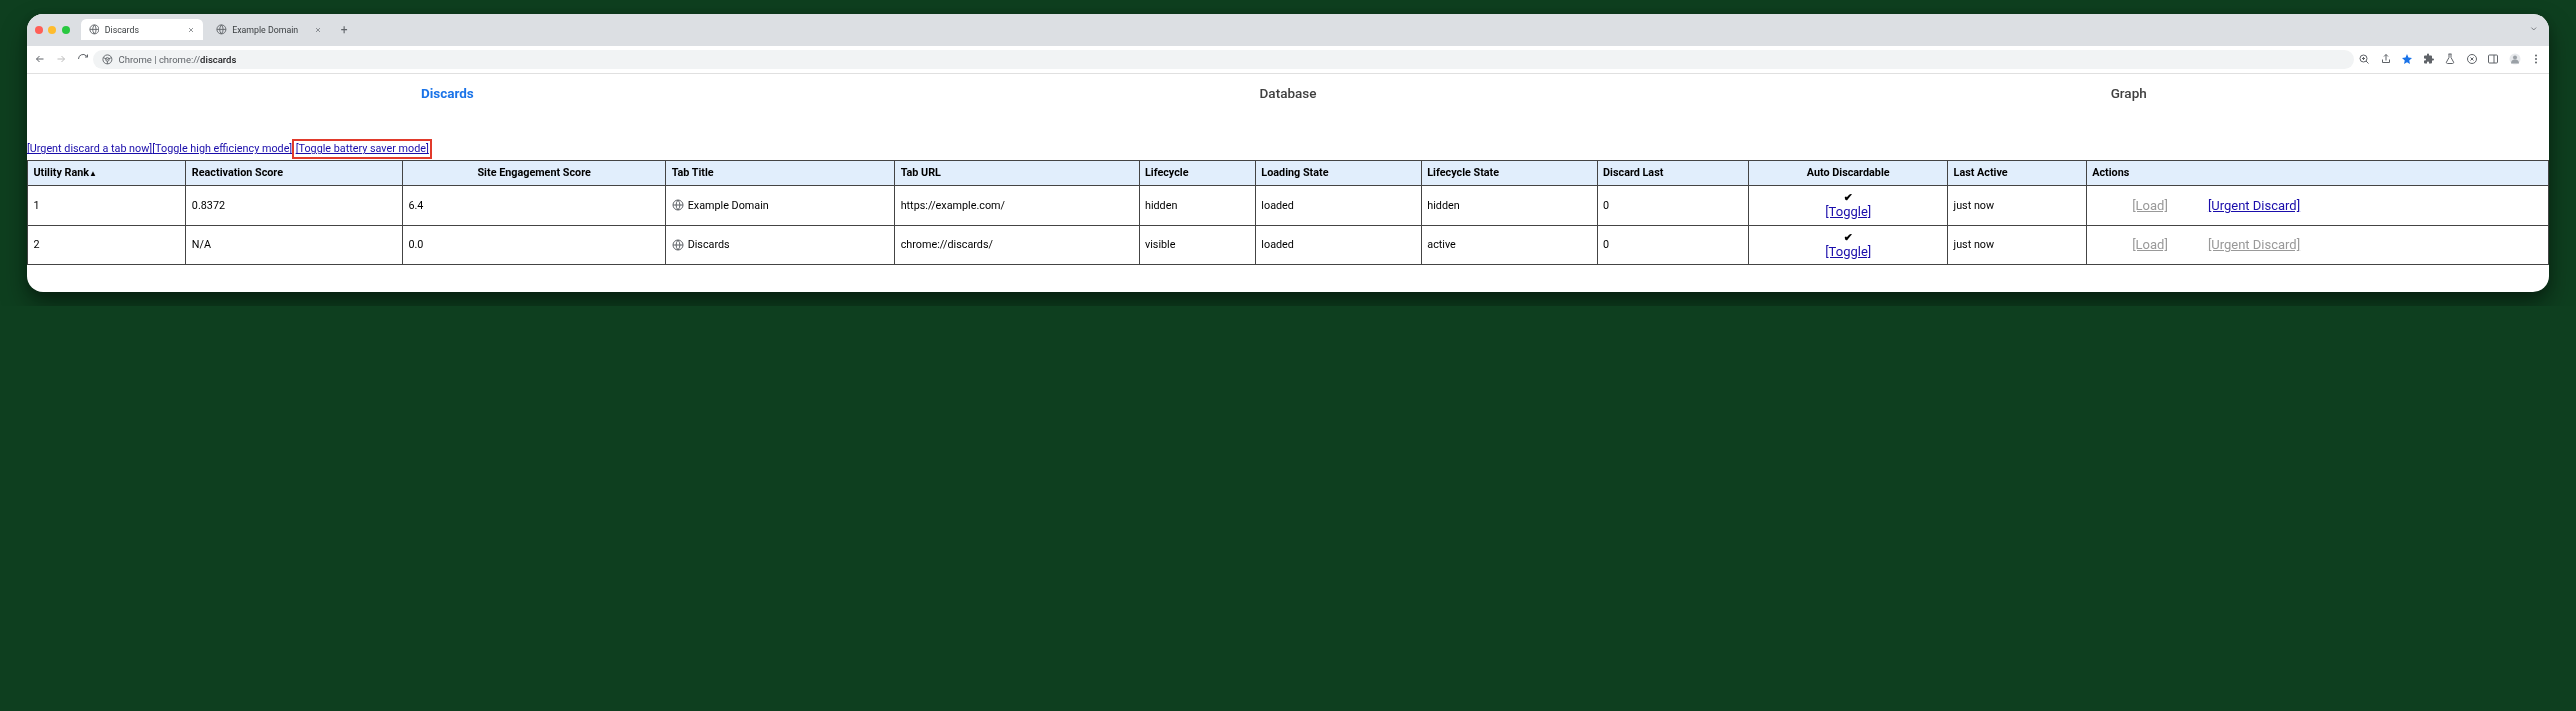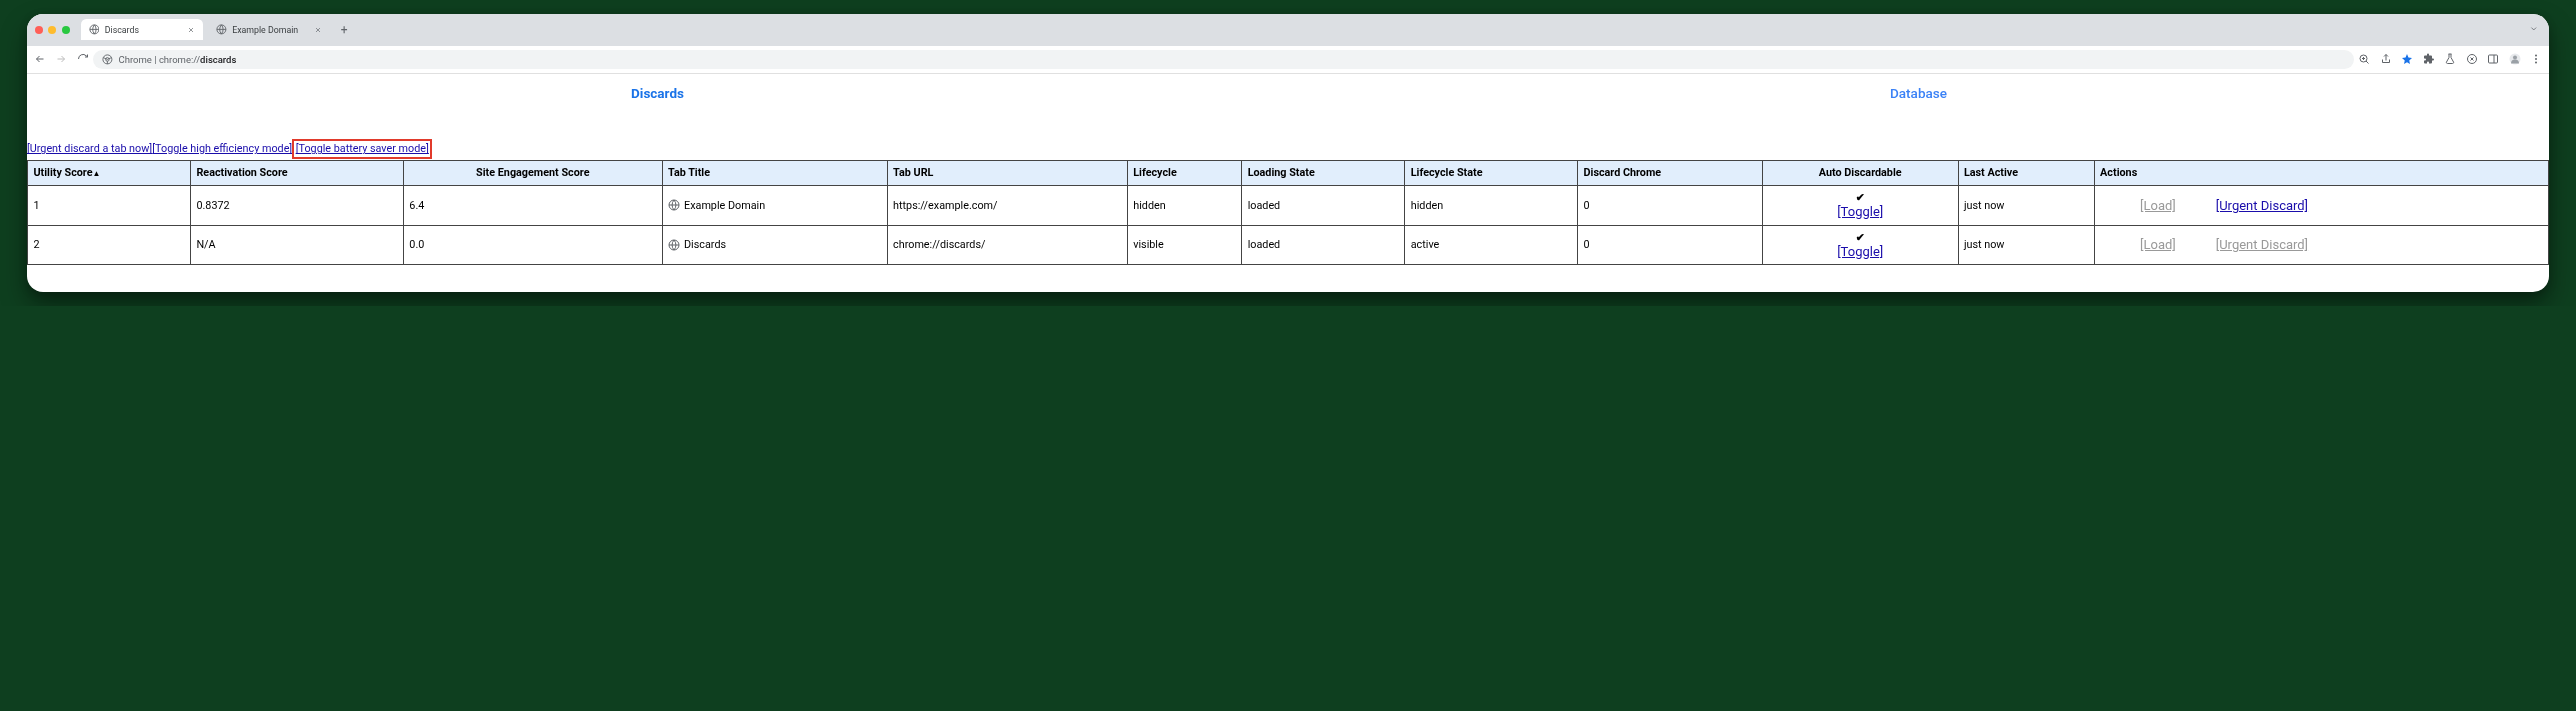--- a/index.html
+++ b/index.html
@@ -77,21 +77,21 @@
     .content { padding: 0; }
     .sub-tabs {
       display: flex;
       font-size: 13.5px;
       font-weight: 500;
     }
     .sub-tab {
       flex: 1;
       text-align: center;
       padding: 10.8px 0;
-      color: #3b82f6;
+      color: #404040;
       cursor: pointer;
     }
     .sub-tab.active { color: #1a73e8; font-weight: 700; }
     
     .action-links {
       padding: 1.4px 0;
       font-size: 10.8px;
       border: none;
       display: flex;
       align-items: center;
@@ -231,40 +231,41 @@
           <circle cx="12" cy="12" r="2"></circle>
           <circle cx="12" cy="19" r="2"></circle>
         </svg>
     </div>
   </div>
 
   <div class="content">
     <div class="sub-tabs">
       <div class="sub-tab active">Discards</div>
       <div class="sub-tab">Database</div>
+      <div class="sub-tab">Graph</div>
     </div>
 
     <div class="action-links">
       <a href="#">[Urgent discard a tab now]</a>
         <a href="#">[Toggle high efficiency mode]</a>
         <span class="highlight-box"><a href="#">[Toggle battery saver mode]</a></span>
     </div>
 
     <table>
       <thead>
         <tr>
-          <th><span>Utility Score</span><span class="sort-arrow">▲</span></th>
+          <th><span>Utility Rank</span><span class="sort-arrow">▲</span></th>
           <th>Reactivation Score</th>
           <th class="center">Site Engagement Score</th>
           <th>Tab Title</th>
           <th>Tab URL</th>
           <th>Lifecycle</th>
           <th>Loading State</th>
           <th>Lifecycle State</th>
-          <th>Discard Chrome</th>
+          <th>Discard Last</th>
           <th class="center">Auto Discardable</th>
           <th>Last Active</th>
           <th>Actions</th>
         </tr>
       </thead>
       <tbody id="table-body">
           <tr>
             <td>1</td>
             <td>0.8372</td>
             <td>6.4</td>

